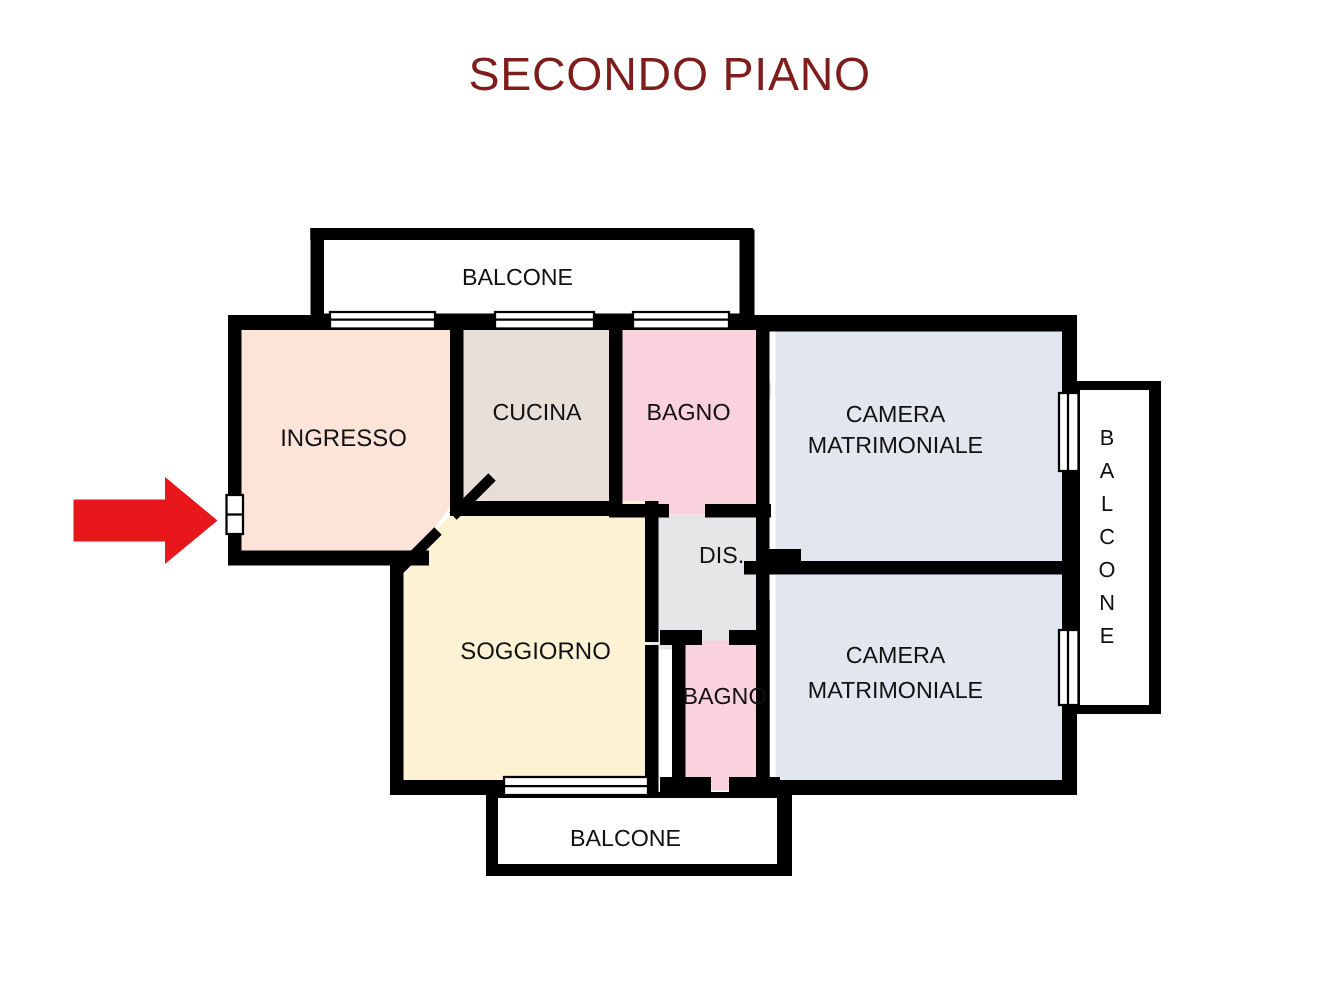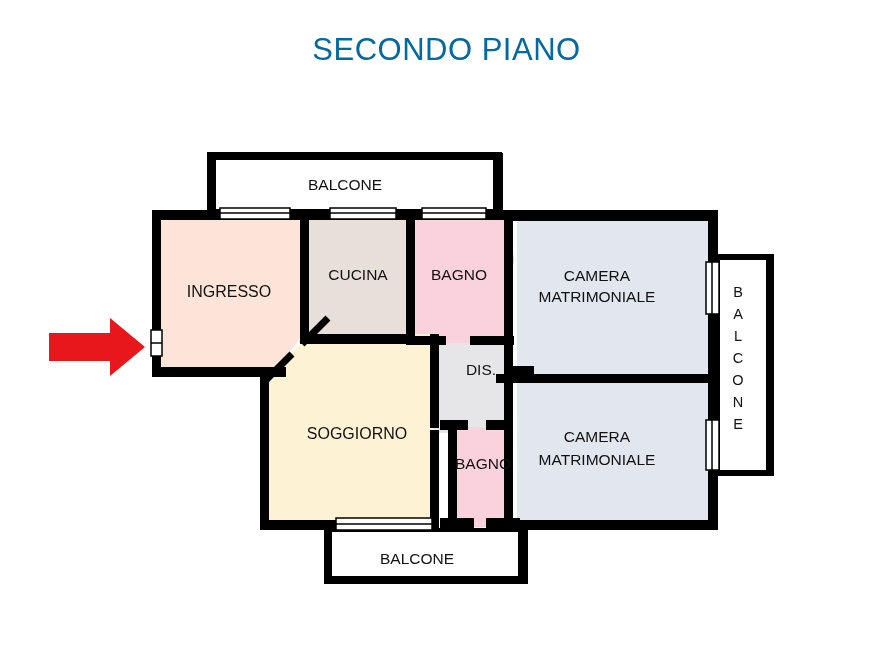--- a/index.html
+++ b/index.html
@@ -21,21 +21,21 @@
     background: #ffffff;
   }
   #plan-title {
     position: absolute;
     top: 32px;
     left: 0;
     width: 893px;
     text-align: center;
     font-size: 31px;
     letter-spacing: 0.5px;
-    color: #0369a1;
+    color: #7f1d1d;
     font-family: "Liberation Sans", sans-serif;
     white-space: nowrap;
   }
   svg#plan-svg {
     position: absolute;
     left: 0;
     top: 0;
     width: 893px;
     height: 670px;
     display: block;

